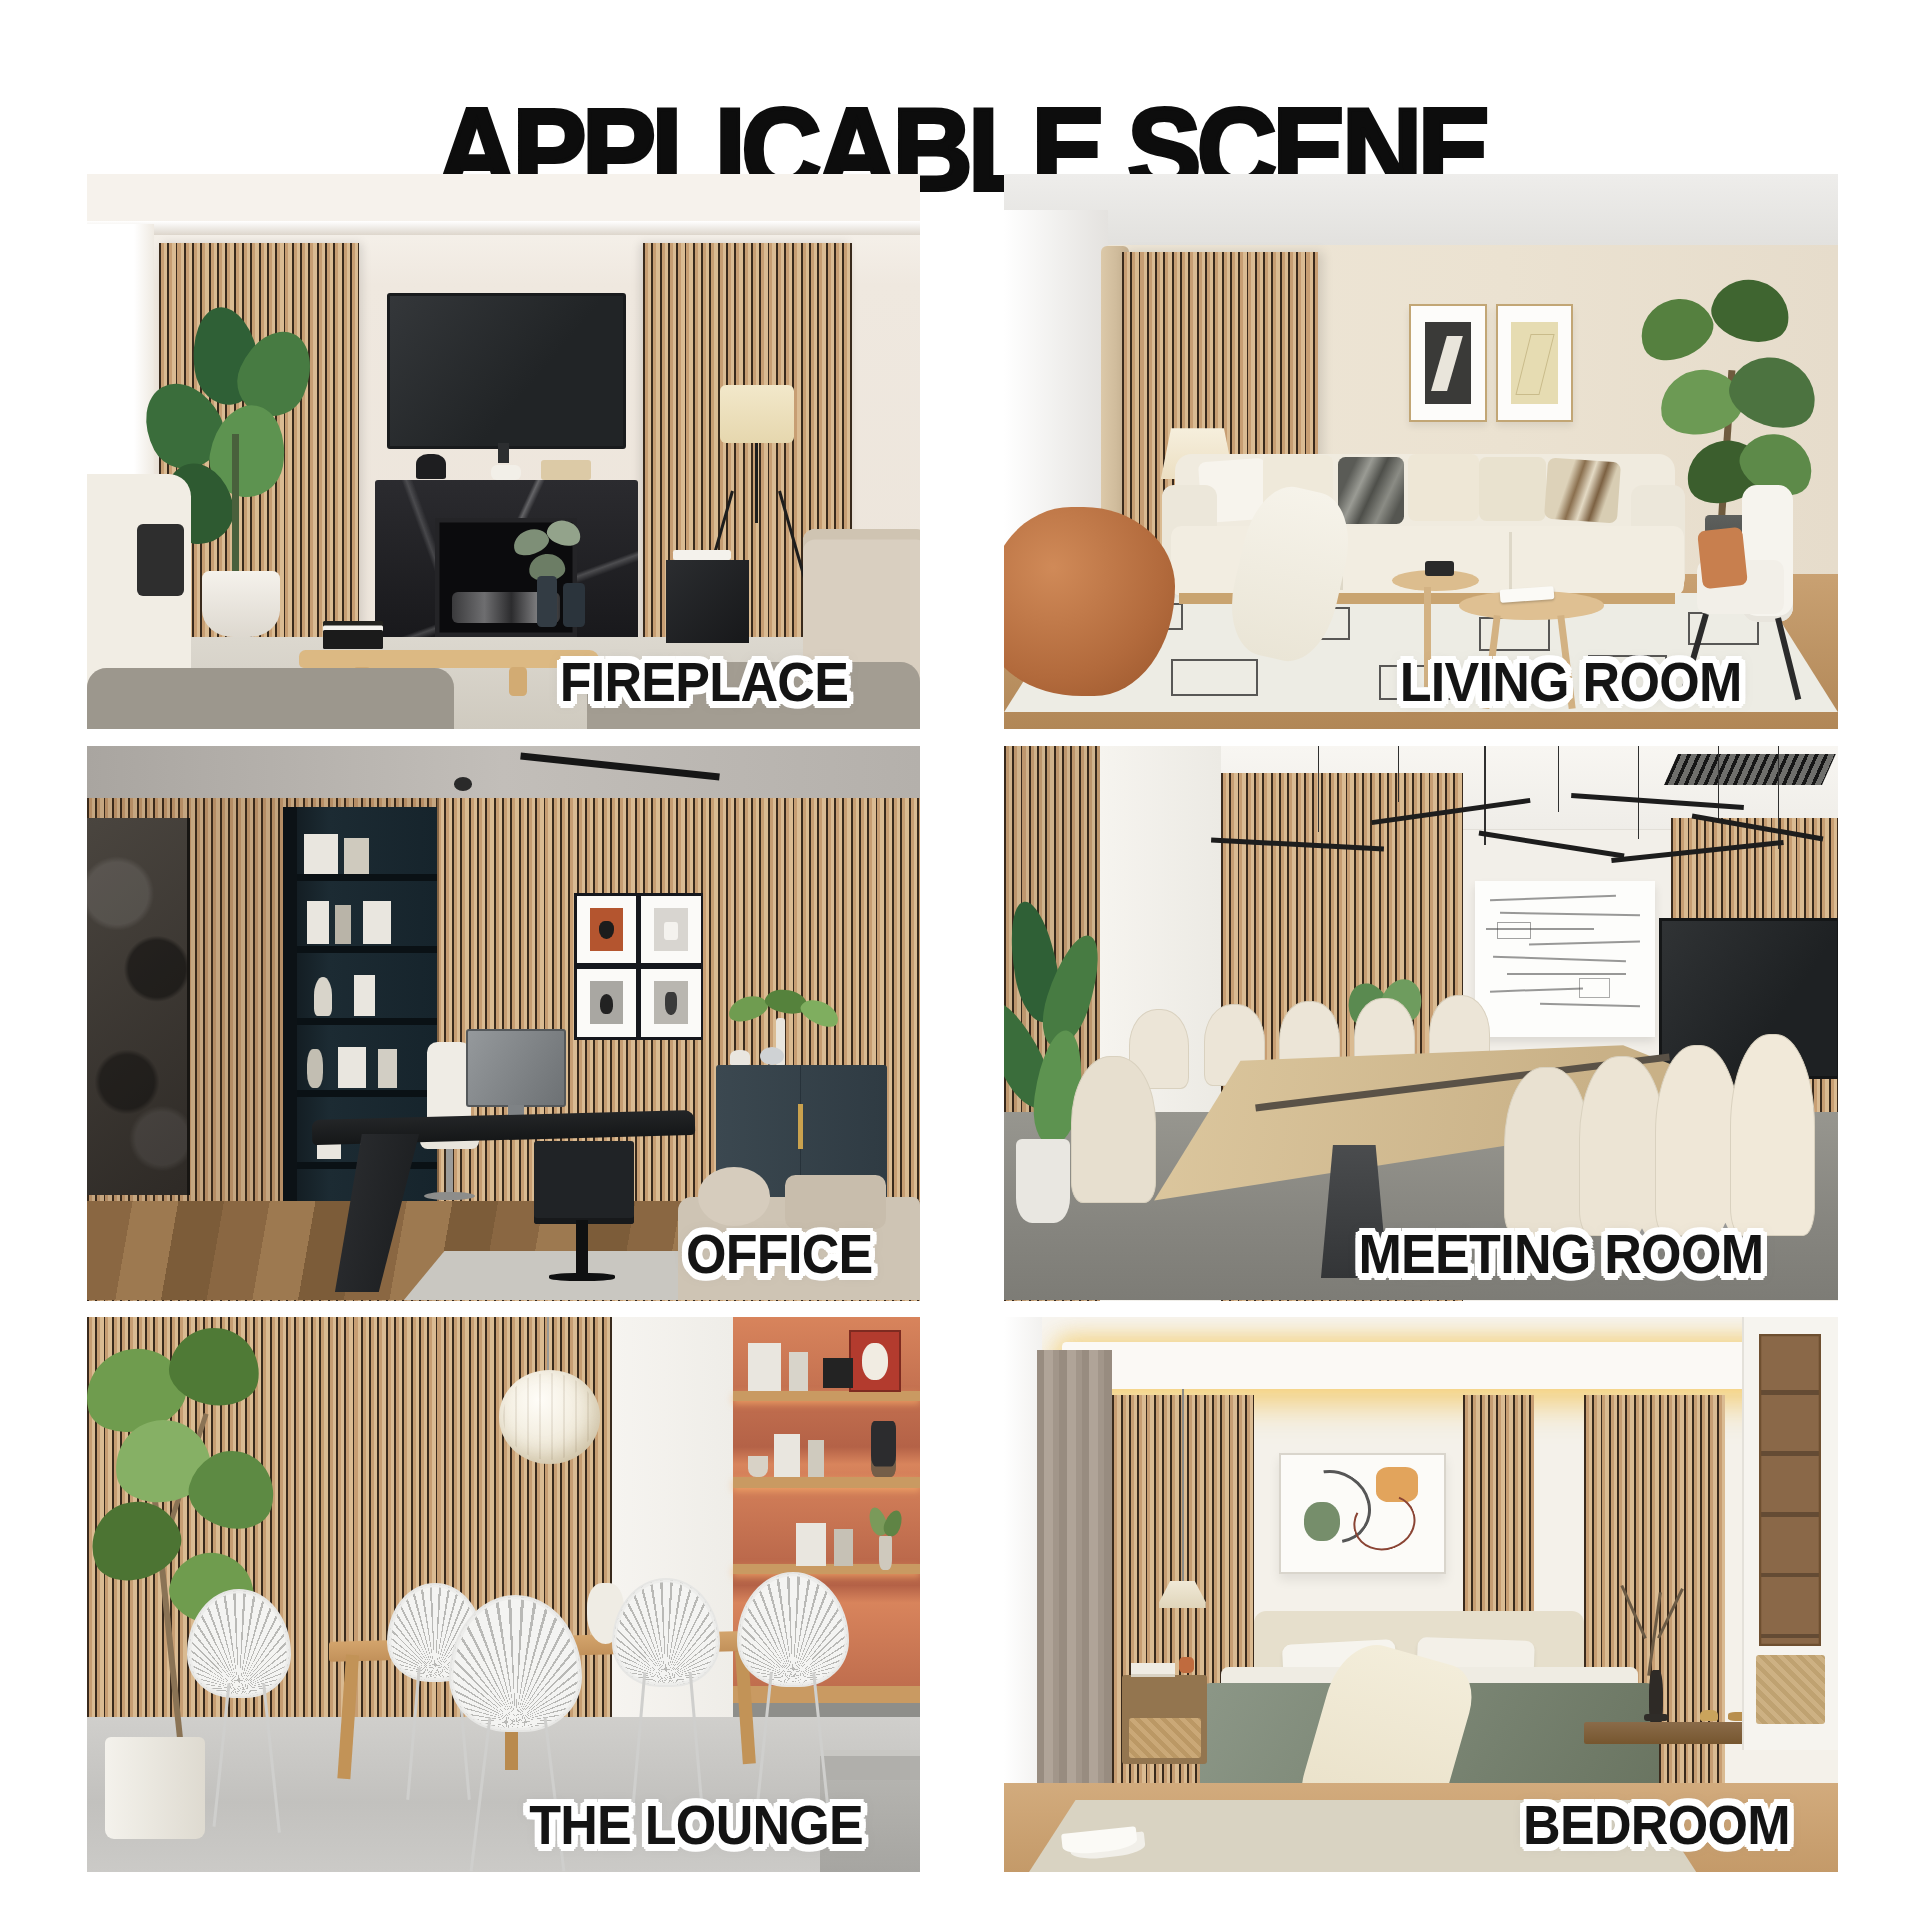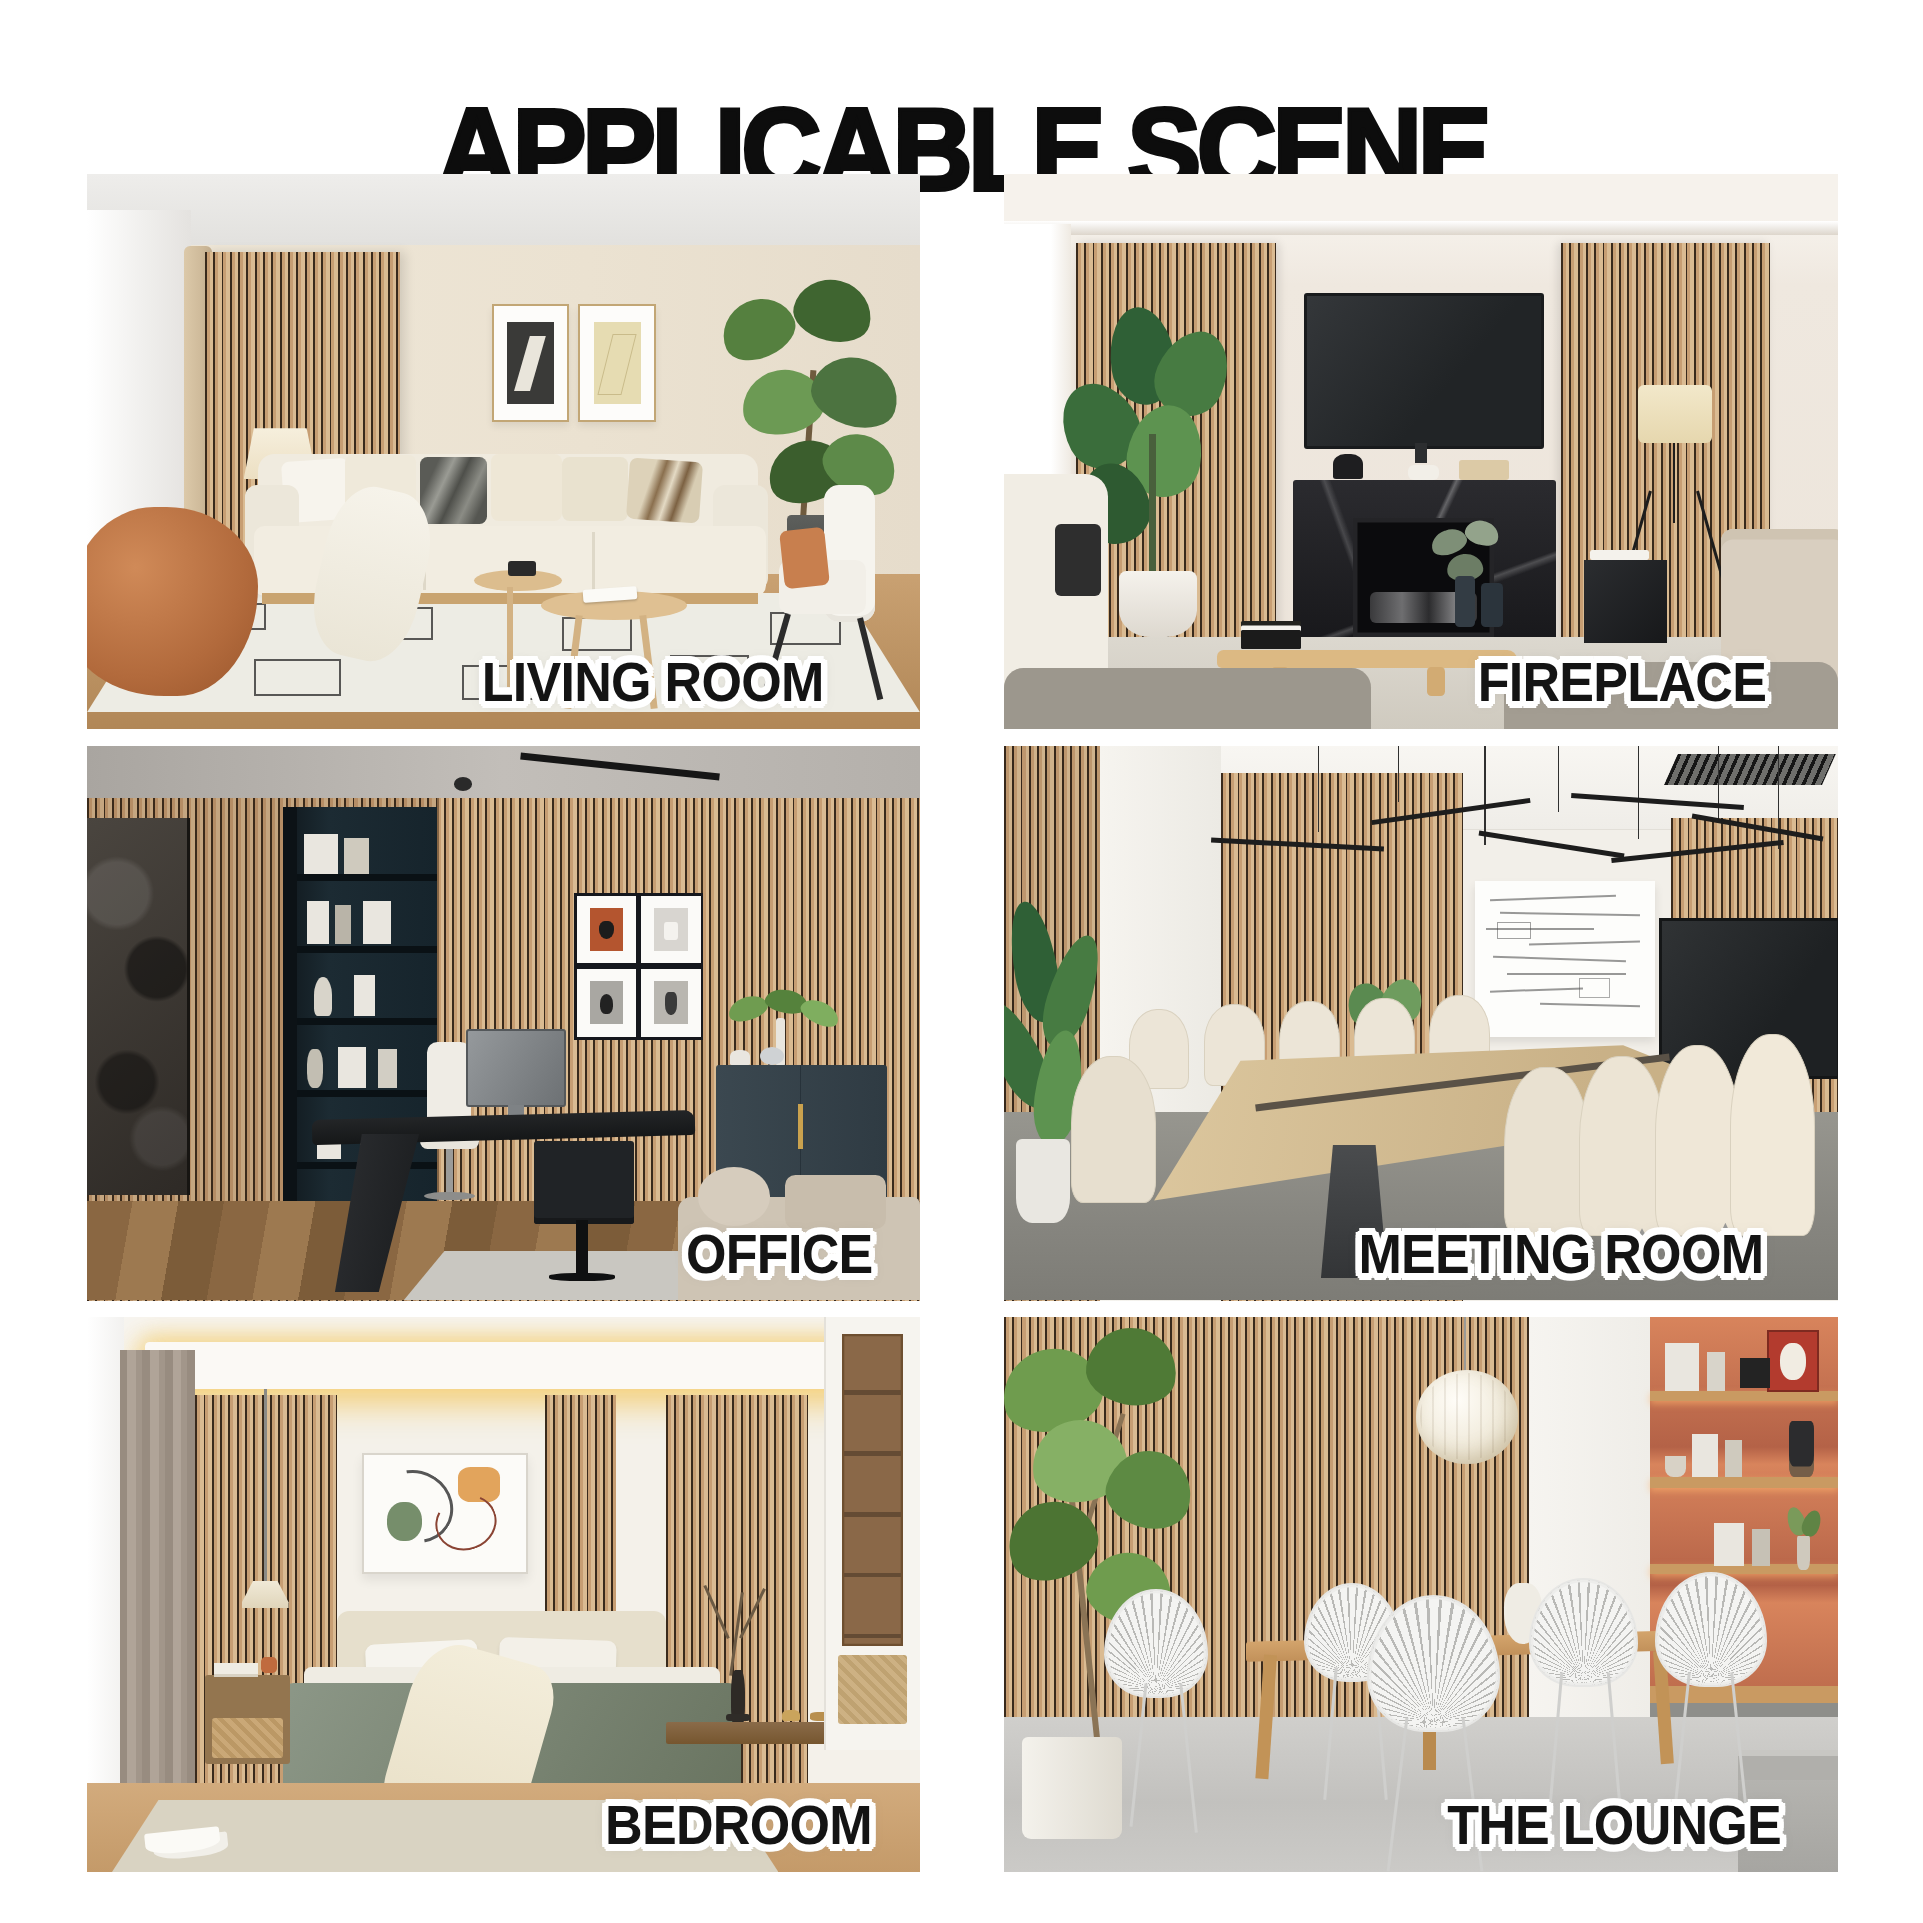--- a/index.html
+++ b/index.html
@@ -31,20 +31,78 @@
 </style>
 </head>
 <body>
 
 <h1 class="title">APPLICABLE SCENE</h1>
 
 <div class="grid">
 
   <figure class="panel">
     <div class="scene">
+      <div class="a" style="inset:0;background:linear-gradient(#f6f2ec 8%,#efe8df 20%,#ece4da);"></div>
+      <div class="a" style="left:0;top:8.5%;width:100%;height:2.5%;background:linear-gradient(#ffffff,#ddd6cc);"></div>
+      <div class="a" style="left:0;top:9%;width:8%;height:72%;background:linear-gradient(90deg,#ffffff 70%,#efeae2);"></div>
+      <div class="a slats" style="left:8.6%;top:12.5%;width:24%;height:74%;box-shadow:3px 0 9px rgba(0,0,0,.12);"></div>
+      <div class="a slats" style="left:66.8%;top:12.5%;width:25%;height:87.5%;box-shadow:-3px 0 9px rgba(0,0,0,.12);"></div>
+      <div class="a" style="left:36%;top:21.5%;width:28%;height:27%;background:linear-gradient(130deg,#34373a,#212426 60%);border:3.8px solid #191b1d;border-radius:3px;"></div>
+      <div class="a" style="left:49.3%;top:48.5%;width:1.4%;height:3.5%;background:#2c2e30;"></div>
+      <div class="a" style="left:39.5%;top:50.5%;width:3.6%;height:4.5%;background:#1e1e20;border-radius:40% 40% 10% 10%;"></div>
+      <div class="a" style="left:48.5%;top:52.5%;width:3.6%;height:2.6%;background:#f2efe8;border-radius:6px;"></div>
+      <div class="a" style="left:54.5%;top:51.5%;width:6%;height:3.6%;background:#dccaa6;border-radius:3px;"></div>
+      <div class="a" style="left:34.6%;top:55.2%;width:31.6%;height:32.5%;border-radius:3px;background:linear-gradient(115deg,transparent 46%,rgba(255,255,255,.28) 47.2%,transparent 49%),linear-gradient(70deg,transparent 28%,rgba(255,255,255,.16) 29.5%,transparent 31.5%),linear-gradient(160deg,transparent 60%,rgba(255,255,255,.2) 61.5%,transparent 64%),linear-gradient(#2b2b2f,#161619);"></div>
+      <div class="a" style="left:41.8%;top:62%;width:17%;height:21.5%;background:#0b0b0d;box-shadow:inset 0 0 0 4.5px #242427;">
+        <div class="a" style="left:12%;top:62%;width:76%;height:26%;background:linear-gradient(90deg,#3a3a3c,#6e6e70 30%,#2c2c2e 55%,#808082 80%,#343436);border-radius:6px;"></div>
+      </div>
+      <div class="a" style="left:50%;top:62.5%;width:12%;height:20%;">
+        <span class="leaf" style="left:10%;top:8%;width:36%;height:22%;background:#7e8f77;transform:rotate(-20deg);"></span>
+        <span class="leaf" style="left:44%;top:0;width:34%;height:22%;background:#93a38b;transform:rotate(16deg);"></span>
+        <span class="leaf" style="left:26%;top:30%;width:36%;height:24%;background:#6c7d65;transform:rotate(-6deg);"></span>
+        <div class="a" style="left:34%;top:50%;width:20%;height:46%;background:#333c44;border-radius:4.5px;"></div>
+        <div class="a" style="left:60%;top:56%;width:22%;height:40%;background:#2b343c;border-radius:4.5px;"></div>
+      </div>
+      <div class="a" style="left:6%;top:24%;width:26%;height:52%;">
+        <span class="leaf" style="left:26%;top:0;width:30%;height:34%;background:#2f6036;transform:rotate(-8deg);"></span>
+        <span class="leaf" style="left:48%;top:8%;width:32%;height:30%;background:#477b42;transform:rotate(24deg);"></span>
+        <span class="leaf" style="left:4%;top:26%;width:34%;height:30%;background:#3a6d3b;transform:rotate(-28deg);"></span>
+        <span class="leaf" style="left:34%;top:34%;width:34%;height:32%;background:#5d9350;transform:rotate(10deg);"></span>
+        <span class="leaf" style="left:12%;top:54%;width:32%;height:28%;background:#2e5a31;transform:rotate(-14deg);"></span>
+        <div class="a" style="left:44%;top:44%;width:3%;height:54%;background:#49603c;"></div>
+      </div>
+      <div class="a" style="left:13.8%;top:71.5%;width:9.4%;height:12%;background:linear-gradient(#f5f2ec,#ddd8cf);border-radius:7.5px 7.5px 40% 40%;"></div>
+      <div class="a" style="left:0;top:83.5%;width:100%;height:16.5%;background:linear-gradient(#dcd8cf,#cfcabf);"></div>
+      <div class="a" style="left:74%;top:38%;width:14%;height:48%;">
+        <div class="a" style="left:14%;top:0;width:64%;height:22%;background:linear-gradient(#f2e8ca,#e6d7ae);border-radius:6px;"></div>
+        <div class="a" style="left:44%;top:22%;width:2.5%;height:30%;background:#1d1d1d;"></div>
+        <div class="a" style="left:24%;top:40%;width:2.5%;height:58%;background:#1d1d1d;transform:rotate(16deg);transform-origin:top;"></div>
+        <div class="a" style="left:64%;top:40%;width:2.5%;height:58%;background:#1d1d1d;transform:rotate(-16deg);transform-origin:top;"></div>
+      </div>
+      <div class="a" style="left:69.5%;top:69.5%;width:10%;height:15%;background:linear-gradient(135deg,#2b2d30,#17181a);">
+        <div class="a" style="left:8%;top:-12%;width:70%;height:12%;background:#f4f2ec;border-radius:2.3px;"></div>
+      </div>
+      <div class="a" style="left:-1.5%;top:54%;width:14%;height:38%;background:#f1ede4;border-radius:13.5px 22.5px 6px 6px;">
+        <div class="a" style="left:54%;top:24%;width:40%;height:34%;background:#2e2e2e;border-radius:6px;"></div>
+      </div>
+      <div class="a" style="left:86%;top:64%;width:15%;height:36%;background:#d9cfc0;border-radius:12px 12px 0 0;box-shadow:inset 0 10.5px 0 #cfc4b2;"></div>
+      <div class="a" style="left:25.5%;top:84%;width:36%;height:10%;">
+        <div class="a" style="left:0;top:18%;width:100%;height:32%;background:#dcb983;border-radius:30px 45px 38px 22.5px;"></div>
+        <div class="a" style="left:18%;top:48%;width:6%;height:52%;background:#d2ab73;border-radius:4.5px;"></div>
+        <div class="a" style="left:70%;top:48%;width:6%;height:52%;background:#d2ab73;border-radius:4.5px;"></div>
+        <div class="a" style="left:8%;top:-18%;width:20%;height:34%;background:#1b1b1b;border-radius:1.5px;box-shadow:0 -4.5px 0 #f5f3ee,0 -9px 0 #23231f;"></div>
+      </div>
+      <div class="a" style="left:0;top:89%;width:44%;height:11%;background:#9c978d;border-radius:19.5px 19.5px 0 0;"></div>
+      <div class="a" style="left:60%;top:88%;width:40%;height:12%;background:#a39d92;border-radius:19.5px 19.5px 0 0;"></div>
+    </div>
+    <figcaption class="lbl" style="right:72px;">FIREPLACE</figcaption>
+  </figure>
+
+  <figure class="panel">
+    <div class="scene">
       <div class="a" style="left:0;top:0;width:100%;height:13%;background:linear-gradient(#eeedeb,#e2e1de);border-bottom:1.5px solid #d3d2ce;"></div>
       <div class="a" style="left:0;top:12.8%;width:100%;height:62%;background:linear-gradient(90deg,#efe7d8,#ebe2d1 60%,#e6dccb);"></div>
       <div class="a" style="left:0;top:72%;width:100%;height:28%;background:linear-gradient(#c9a172,#b18757),repeating-linear-gradient(45deg,rgba(0,0,0,.05) 0 9px,transparent 9px 18px);"></div>
       <div class="a" style="left:0;top:75.5%;width:100%;height:21.5%;clip-path:polygon(9% 0,91% 0,100% 100%,0 100%);background:#edece4;">
         <span class="rmark" style="left:6%;top:18%;width:9%;height:26%;"></span>
         <span class="rmark" style="left:20%;top:55%;width:10%;height:28%;"></span>
         <span class="rmark" style="left:33%;top:12%;width:8%;height:24%;"></span>
         <span class="rmark" style="left:45%;top:60%;width:9%;height:26%;"></span>
         <span class="rmark" style="left:57%;top:20%;width:8%;height:25%;"></span>
         <span class="rmark" style="left:70%;top:52%;width:9%;height:27%;"></span>
@@ -101,78 +159,20 @@
       <div class="a" style="left:-2%;top:60%;width:22.5%;height:34%;background:radial-gradient(circle at 35% 32%,#d08a58,#b26a3c 62%,#99552b);border-radius:48% 52% 46% 54%/55% 45% 62% 38%;"></div>
       <div class="a" style="left:82%;top:56%;width:18%;height:40%;">
         <div class="a" style="left:36%;top:0;width:34%;height:62%;background:#f6f4ee;border-radius:15px;box-shadow:inset 0 -6px 0 #e8e5dd;"></div>
         <div class="a" style="left:6%;top:34%;width:58%;height:24%;background:#f2efe8;border-radius:10.5px;"></div>
         <div class="a" style="left:8%;top:20%;width:30%;height:26%;background:#c87f4e;border-radius:7.5px;transform:rotate(-6deg);"></div>
         <div class="a" style="left:10%;top:58%;width:4%;height:40%;background:#2b2b2b;transform:rotate(16deg);transform-origin:top;"></div>
         <div class="a" style="left:58%;top:60%;width:4%;height:38%;background:#2b2b2b;transform:rotate(-14deg);transform-origin:top;"></div>
       </div>
     </div>
     <figcaption class="lbl" style="right:96px;">LIVING ROOM</figcaption>
-  </figure>
-
-  <figure class="panel">
-    <div class="scene">
-      <div class="a" style="inset:0;background:linear-gradient(#f6f2ec 8%,#efe8df 20%,#ece4da);"></div>
-      <div class="a" style="left:0;top:8.5%;width:100%;height:2.5%;background:linear-gradient(#ffffff,#ddd6cc);"></div>
-      <div class="a" style="left:0;top:9%;width:8%;height:72%;background:linear-gradient(90deg,#ffffff 70%,#efeae2);"></div>
-      <div class="a slats" style="left:8.6%;top:12.5%;width:24%;height:74%;box-shadow:3px 0 9px rgba(0,0,0,.12);"></div>
-      <div class="a slats" style="left:66.8%;top:12.5%;width:25%;height:87.5%;box-shadow:-3px 0 9px rgba(0,0,0,.12);"></div>
-      <div class="a" style="left:36%;top:21.5%;width:28%;height:27%;background:linear-gradient(130deg,#34373a,#212426 60%);border:3.8px solid #191b1d;border-radius:3px;"></div>
-      <div class="a" style="left:49.3%;top:48.5%;width:1.4%;height:3.5%;background:#2c2e30;"></div>
-      <div class="a" style="left:39.5%;top:50.5%;width:3.6%;height:4.5%;background:#1e1e20;border-radius:40% 40% 10% 10%;"></div>
-      <div class="a" style="left:48.5%;top:52.5%;width:3.6%;height:2.6%;background:#f2efe8;border-radius:6px;"></div>
-      <div class="a" style="left:54.5%;top:51.5%;width:6%;height:3.6%;background:#dccaa6;border-radius:3px;"></div>
-      <div class="a" style="left:34.6%;top:55.2%;width:31.6%;height:32.5%;border-radius:3px;background:linear-gradient(115deg,transparent 46%,rgba(255,255,255,.28) 47.2%,transparent 49%),linear-gradient(70deg,transparent 28%,rgba(255,255,255,.16) 29.5%,transparent 31.5%),linear-gradient(160deg,transparent 60%,rgba(255,255,255,.2) 61.5%,transparent 64%),linear-gradient(#2b2b2f,#161619);"></div>
-      <div class="a" style="left:41.8%;top:62%;width:17%;height:21.5%;background:#0b0b0d;box-shadow:inset 0 0 0 4.5px #242427;">
-        <div class="a" style="left:12%;top:62%;width:76%;height:26%;background:linear-gradient(90deg,#3a3a3c,#6e6e70 30%,#2c2c2e 55%,#808082 80%,#343436);border-radius:6px;"></div>
-      </div>
-      <div class="a" style="left:50%;top:62.5%;width:12%;height:20%;">
-        <span class="leaf" style="left:10%;top:8%;width:36%;height:22%;background:#7e8f77;transform:rotate(-20deg);"></span>
-        <span class="leaf" style="left:44%;top:0;width:34%;height:22%;background:#93a38b;transform:rotate(16deg);"></span>
-        <span class="leaf" style="left:26%;top:30%;width:36%;height:24%;background:#6c7d65;transform:rotate(-6deg);"></span>
-        <div class="a" style="left:34%;top:50%;width:20%;height:46%;background:#333c44;border-radius:4.5px;"></div>
-        <div class="a" style="left:60%;top:56%;width:22%;height:40%;background:#2b343c;border-radius:4.5px;"></div>
-      </div>
-      <div class="a" style="left:6%;top:24%;width:26%;height:52%;">
-        <span class="leaf" style="left:26%;top:0;width:30%;height:34%;background:#2f6036;transform:rotate(-8deg);"></span>
-        <span class="leaf" style="left:48%;top:8%;width:32%;height:30%;background:#477b42;transform:rotate(24deg);"></span>
-        <span class="leaf" style="left:4%;top:26%;width:34%;height:30%;background:#3a6d3b;transform:rotate(-28deg);"></span>
-        <span class="leaf" style="left:34%;top:34%;width:34%;height:32%;background:#5d9350;transform:rotate(10deg);"></span>
-        <span class="leaf" style="left:12%;top:54%;width:32%;height:28%;background:#2e5a31;transform:rotate(-14deg);"></span>
-        <div class="a" style="left:44%;top:44%;width:3%;height:54%;background:#49603c;"></div>
-      </div>
-      <div class="a" style="left:13.8%;top:71.5%;width:9.4%;height:12%;background:linear-gradient(#f5f2ec,#ddd8cf);border-radius:7.5px 7.5px 40% 40%;"></div>
-      <div class="a" style="left:0;top:83.5%;width:100%;height:16.5%;background:linear-gradient(#dcd8cf,#cfcabf);"></div>
-      <div class="a" style="left:74%;top:38%;width:14%;height:48%;">
-        <div class="a" style="left:14%;top:0;width:64%;height:22%;background:linear-gradient(#f2e8ca,#e6d7ae);border-radius:6px;"></div>
-        <div class="a" style="left:44%;top:22%;width:2.5%;height:30%;background:#1d1d1d;"></div>
-        <div class="a" style="left:24%;top:40%;width:2.5%;height:58%;background:#1d1d1d;transform:rotate(16deg);transform-origin:top;"></div>
-        <div class="a" style="left:64%;top:40%;width:2.5%;height:58%;background:#1d1d1d;transform:rotate(-16deg);transform-origin:top;"></div>
-      </div>
-      <div class="a" style="left:69.5%;top:69.5%;width:10%;height:15%;background:linear-gradient(135deg,#2b2d30,#17181a);">
-        <div class="a" style="left:8%;top:-12%;width:70%;height:12%;background:#f4f2ec;border-radius:2.3px;"></div>
-      </div>
-      <div class="a" style="left:-1.5%;top:54%;width:14%;height:38%;background:#f1ede4;border-radius:13.5px 22.5px 6px 6px;">
-        <div class="a" style="left:54%;top:24%;width:40%;height:34%;background:#2e2e2e;border-radius:6px;"></div>
-      </div>
-      <div class="a" style="left:86%;top:64%;width:15%;height:36%;background:#d9cfc0;border-radius:12px 12px 0 0;box-shadow:inset 0 10.5px 0 #cfc4b2;"></div>
-      <div class="a" style="left:25.5%;top:84%;width:36%;height:10%;">
-        <div class="a" style="left:0;top:18%;width:100%;height:32%;background:#dcb983;border-radius:30px 45px 38px 22.5px;"></div>
-        <div class="a" style="left:18%;top:48%;width:6%;height:52%;background:#d2ab73;border-radius:4.5px;"></div>
-        <div class="a" style="left:70%;top:48%;width:6%;height:52%;background:#d2ab73;border-radius:4.5px;"></div>
-        <div class="a" style="left:8%;top:-18%;width:20%;height:34%;background:#1b1b1b;border-radius:1.5px;box-shadow:0 -4.5px 0 #f5f3ee,0 -9px 0 #23231f;"></div>
-      </div>
-      <div class="a" style="left:0;top:89%;width:44%;height:11%;background:#9c978d;border-radius:19.5px 19.5px 0 0;"></div>
-      <div class="a" style="left:60%;top:88%;width:40%;height:12%;background:#a39d92;border-radius:19.5px 19.5px 0 0;"></div>
-    </div>
-    <figcaption class="lbl" style="right:72px;">FIREPLACE</figcaption>
   </figure>
 
   <figure class="panel">
     <div class="scene">
       <div class="a slats" style="inset:0;"></div>
       <div class="a" style="left:0;top:0;width:42%;height:100%;background:rgba(70,45,20,.14);border-right:2.3px solid rgba(40,25,10,.35);"></div>
       <div class="a" style="left:0;top:0;width:100%;height:9.5%;background:linear-gradient(90deg,#a9a5a0,#c2beb9 50%,#b4b0ab);">
         <div class="a" style="left:52%;top:34%;width:24%;height:14%;background:#161616;transform:rotate(6deg);"></div>
         <div class="a" style="left:44%;top:60%;width:2.2%;height:26%;background:#2a2a2a;border-radius:50%;"></div>
       </div>
@@ -322,71 +322,20 @@
       <span class="mchair" style="left:8%;top:56%;width:10%;height:26%;background:#e7dfcf;"></span>
       <span class="mchair" style="left:60%;top:58%;width:10%;height:30%;background:#e9e1d1;"></span>
       <span class="mchair" style="left:69%;top:56%;width:10%;height:32%;background:#ece4d4;"></span>
       <span class="mchair" style="left:78%;top:54%;width:10%;height:34%;background:#efe7d7;"></span>
       <span class="mchair" style="left:87%;top:52%;width:10%;height:36%;background:#f1e9d9;"></span>
       <div class="a" style="left:64%;top:88%;width:5%;height:6%;background:#9a9a98;clip-path:polygon(50% 0,100% 100%,0 100%);"></div>
       <div class="a" style="left:74%;top:87%;width:5%;height:7%;background:#9a9a98;clip-path:polygon(50% 0,100% 100%,0 100%);"></div>
       <div class="a" style="left:84%;top:86%;width:5%;height:8%;background:#9a9a98;clip-path:polygon(50% 0,100% 100%,0 100%);"></div>
     </div>
     <figcaption class="lbl" style="right:75px;">MEETING ROOM</figcaption>
-  </figure>
-
-  <figure class="panel">
-    <div class="scene">
-      <div class="a" style="inset:0;background:#f4f1ea;"></div>
-      <div class="a" style="left:0;top:0;width:100%;height:14%;background:#f7f5f1;"></div>
-      <div class="a" style="left:7%;top:4.5%;width:86%;height:8.5%;background:#fbf9f5;box-shadow:0 9px 32px 7.5px rgba(243,205,110,.85),0 -4.5px 18px 3px rgba(243,205,110,.4);border-radius:4.5px;"></div>
-      <div class="a slats" style="left:12%;top:14%;width:18%;height:70%;"></div>
-      <div class="a slats" style="left:55%;top:14%;width:8.5%;height:44%;"></div>
-      <div class="a slats" style="left:69.5%;top:14%;width:17%;height:70%;"></div>
-      <div class="a" style="left:33%;top:24.5%;width:19.5%;height:21%;background:#fcfbf8;border:2.3px solid #d9d5cc;box-shadow:0 6px 10.5px rgba(0,0,0,.08);">
-        <div class="a" style="left:8%;top:14%;width:44%;height:56%;border:3px solid #565656;border-radius:50%;border-bottom-color:transparent;border-left-color:transparent;transform:rotate(34deg);"></div>
-        <div class="a" style="left:58%;top:10%;width:26%;height:30%;background:#e2a45c;border-radius:30%;"></div>
-        <div class="a" style="left:14%;top:40%;width:22%;height:34%;background:#5e7a52;border-radius:45%;opacity:.85;"></div>
-        <div class="a" style="left:44%;top:34%;width:36%;height:44%;border:2.3px solid #8a4434;border-radius:50%;border-top-color:transparent;transform:rotate(-20deg);"></div>
-      </div>
-      <div class="a" style="left:21.3%;top:13%;width:.25%;height:35%;background:#8a8a86;"></div>
-      <div class="a" style="left:18.6%;top:47.5%;width:5.6%;height:5%;background:linear-gradient(#f0e9d7,#e0d5ba);clip-path:polygon(24% 0,76% 0,100% 78%,100% 100%,0 100%,0 78%);"></div>
-      <div class="a" style="left:0;top:0;width:4.5%;height:92%;background:linear-gradient(90deg,#ffffff,#f2f1ef);"></div>
-      <div class="a" style="left:4%;top:6%;width:9%;height:80%;background:repeating-linear-gradient(90deg,#988c80 0 7.5px,#b0a498 7.5px 16.5px,#a2968a 16.5px 22.5px);border-radius:0 0 6px 6px;"></div>
-      <div class="a" style="left:30%;top:53%;width:39.5%;height:12.5%;background:#e6dfcc;border-radius:12px 12px 0 0;"></div>
-      <div class="a" style="left:33.5%;top:58.5%;width:13.5%;height:8.5%;background:#f6f4ee;border-radius:9px;transform:rotate(-3deg);box-shadow:0 3px 4.5px rgba(0,0,0,.08);"></div>
-      <div class="a" style="left:49.5%;top:58%;width:14%;height:9%;background:#f3f0e8;border-radius:9px;transform:rotate(2deg);box-shadow:0 3px 4.5px rgba(0,0,0,.08);"></div>
-      <div class="a" style="left:26%;top:63%;width:50%;height:27%;background:#efece3;border-radius:7.5px;"></div>
-      <div class="a" style="left:23.5%;top:66%;width:55%;height:27%;background:linear-gradient(120deg,#8c9787,#76816f 60%,#68735f);border-radius:10.5px 13.5px 30px 22.5px;"></div>
-      <div class="a" style="left:37%;top:60%;width:17%;height:37%;background:linear-gradient(#f3edda,#e8dfc6);border-radius:30% 20% 40% 30%;transform:rotate(16deg);"></div>
-      <div class="a" style="left:14.2%;top:64.5%;width:10.2%;height:16%;background:#93754f;border-radius:3px;">
-        <div class="a" style="left:8%;top:48%;width:84%;height:46%;background:repeating-linear-gradient(45deg,#caa877 0 4.5px,#bb9865 4.5px 9px);border-radius:3px;"></div>
-        <div class="a" style="left:10%;top:-14%;width:52%;height:13%;background:#efece4;box-shadow:0 3px 0 #d8d2c4;"></div>
-        <div class="a" style="left:66%;top:-20%;width:18%;height:18%;background:#c06b3e;border-radius:30%;"></div>
-      </div>
-      <div class="a" style="left:0;top:84%;width:100%;height:16%;background:linear-gradient(#d2ab7d,#c49a69),repeating-linear-gradient(90deg,rgba(0,0,0,.05) 0 2.3px,transparent 2.3px 83px);"></div>
-      <div class="a" style="left:3%;top:87%;width:80%;height:13%;clip-path:polygon(7% 0,93% 0,100% 100%,0 100%);background:#d9d3c2;"></div>
-      <div class="a" style="left:7%;top:92.5%;width:9%;height:4%;background:#fbfaf6;border-radius:3px 3px 40% 40%;box-shadow:7.5px 6px 0 #f1efe9;transform:rotate(-6deg);"></div>
-      <div class="a" style="left:72%;top:48%;width:12%;height:26%;">
-        <div class="a" style="left:44%;top:60%;width:14%;height:40%;background:#2e2a26;border-radius:30%/40%;"></div>
-        <div class="a" style="left:48%;top:6%;width:3%;height:58%;background:#6b5a44;transform:rotate(8deg);"></div>
-        <div class="a" style="left:28%;top:0;width:3%;height:40%;background:#6b5a44;transform:rotate(-24deg);"></div>
-        <div class="a" style="left:64%;top:2%;width:3%;height:38%;background:#6b5a44;transform:rotate(26deg);"></div>
-      </div>
-      <div class="a" style="left:69.5%;top:73%;width:24%;height:4%;background:linear-gradient(#8a6b49,#76562f);border-radius:2.3px;">
-        <div class="a" style="left:58%;top:-56%;width:9%;height:52%;background:#caa45c;border-radius:40% 40% 20% 20%;"></div>
-        <div class="a" style="left:72%;top:-44%;width:12%;height:40%;background:#b88f4e;border-radius:30%;"></div>
-        <div class="a" style="left:30%;top:-36%;width:12%;height:32%;background:#2f2c28;border-radius:3px;"></div>
-      </div>
-      <div class="a" style="left:88.5%;top:0;width:11.5%;height:78%;background:#f6f4ef;border-left:2.3px solid #e4e1da;">
-        <div class="a" style="left:16%;top:4%;width:64%;height:72%;background:#8a6848;box-shadow:inset 0 0 0 2.3px #6e4f30;background-image:repeating-linear-gradient(180deg,transparent 0 18%,rgba(0,0,0,.28) 18% 19.5%);"></div>
-        <div class="a" style="left:12%;top:78%;width:72%;height:16%;background:repeating-linear-gradient(45deg,#cdb183 0 4.5px,#bfa271 4.5px 9px);border-radius:3px;"></div>
-      </div>
-    </div>
-    <figcaption class="lbl" style="right:48px;">BEDROOM</figcaption>
   </figure>
 
   <figure class="panel">
     <div class="scene">
       <div class="a slats" style="left:0;top:0;width:63%;height:100%;"></div>
       <div class="a" style="left:63%;top:0;width:14.5%;height:100%;background:linear-gradient(90deg,#f6f4f0,#efede8);"></div>
       <div class="a" style="left:77.5%;top:0;width:22.5%;height:78%;background:linear-gradient(#d8845c,#b46247 30%,#d8845c 34%,#b46247 62%,#d8845c 66%,#ad5d43);">
         <div class="a" style="left:0;top:17%;width:100%;height:2.4%;background:#c99a62;box-shadow:0 3px 7.5px rgba(255,180,110,.6);"></div>
         <div class="a" style="left:0;top:37%;width:100%;height:2.4%;background:#c99a62;box-shadow:0 3px 7.5px rgba(255,180,110,.6);"></div>
         <div class="a" style="left:0;top:57%;width:100%;height:2.4%;background:#c99a62;box-shadow:0 3px 7.5px rgba(255,180,110,.6);"></div>
@@ -448,14 +397,65 @@
       <span class="fan" style="left:63%;top:47%;width:12.5%;height:19%;"></span>
       <div class="leg" style="left:66%;top:64%;height:26%;transform:rotate(5deg);"></div>
       <div class="leg" style="left:73%;top:64%;height:26%;transform:rotate(-5deg);"></div>
       <span class="fan" style="left:78%;top:46%;width:13%;height:20%;"></span>
       <div class="leg" style="left:81%;top:64%;height:27%;transform:rotate(6deg);"></div>
       <div class="leg" style="left:88%;top:64%;height:27%;transform:rotate(-6deg);"></div>
     </div>
     <figcaption class="lbl" style="right:57px;">THE LOUNGE</figcaption>
   </figure>
 
+  <figure class="panel">
+    <div class="scene">
+      <div class="a" style="inset:0;background:#f4f1ea;"></div>
+      <div class="a" style="left:0;top:0;width:100%;height:14%;background:#f7f5f1;"></div>
+      <div class="a" style="left:7%;top:4.5%;width:86%;height:8.5%;background:#fbf9f5;box-shadow:0 9px 32px 7.5px rgba(243,205,110,.85),0 -4.5px 18px 3px rgba(243,205,110,.4);border-radius:4.5px;"></div>
+      <div class="a slats" style="left:12%;top:14%;width:18%;height:70%;"></div>
+      <div class="a slats" style="left:55%;top:14%;width:8.5%;height:44%;"></div>
+      <div class="a slats" style="left:69.5%;top:14%;width:17%;height:70%;"></div>
+      <div class="a" style="left:33%;top:24.5%;width:19.5%;height:21%;background:#fcfbf8;border:2.3px solid #d9d5cc;box-shadow:0 6px 10.5px rgba(0,0,0,.08);">
+        <div class="a" style="left:8%;top:14%;width:44%;height:56%;border:3px solid #565656;border-radius:50%;border-bottom-color:transparent;border-left-color:transparent;transform:rotate(34deg);"></div>
+        <div class="a" style="left:58%;top:10%;width:26%;height:30%;background:#e2a45c;border-radius:30%;"></div>
+        <div class="a" style="left:14%;top:40%;width:22%;height:34%;background:#5e7a52;border-radius:45%;opacity:.85;"></div>
+        <div class="a" style="left:44%;top:34%;width:36%;height:44%;border:2.3px solid #8a4434;border-radius:50%;border-top-color:transparent;transform:rotate(-20deg);"></div>
+      </div>
+      <div class="a" style="left:21.3%;top:13%;width:.25%;height:35%;background:#8a8a86;"></div>
+      <div class="a" style="left:18.6%;top:47.5%;width:5.6%;height:5%;background:linear-gradient(#f0e9d7,#e0d5ba);clip-path:polygon(24% 0,76% 0,100% 78%,100% 100%,0 100%,0 78%);"></div>
+      <div class="a" style="left:0;top:0;width:4.5%;height:92%;background:linear-gradient(90deg,#ffffff,#f2f1ef);"></div>
+      <div class="a" style="left:4%;top:6%;width:9%;height:80%;background:repeating-linear-gradient(90deg,#988c80 0 7.5px,#b0a498 7.5px 16.5px,#a2968a 16.5px 22.5px);border-radius:0 0 6px 6px;"></div>
+      <div class="a" style="left:30%;top:53%;width:39.5%;height:12.5%;background:#e6dfcc;border-radius:12px 12px 0 0;"></div>
+      <div class="a" style="left:33.5%;top:58.5%;width:13.5%;height:8.5%;background:#f6f4ee;border-radius:9px;transform:rotate(-3deg);box-shadow:0 3px 4.5px rgba(0,0,0,.08);"></div>
+      <div class="a" style="left:49.5%;top:58%;width:14%;height:9%;background:#f3f0e8;border-radius:9px;transform:rotate(2deg);box-shadow:0 3px 4.5px rgba(0,0,0,.08);"></div>
+      <div class="a" style="left:26%;top:63%;width:50%;height:27%;background:#efece3;border-radius:7.5px;"></div>
+      <div class="a" style="left:23.5%;top:66%;width:55%;height:27%;background:linear-gradient(120deg,#8c9787,#76816f 60%,#68735f);border-radius:10.5px 13.5px 30px 22.5px;"></div>
+      <div class="a" style="left:37%;top:60%;width:17%;height:37%;background:linear-gradient(#f3edda,#e8dfc6);border-radius:30% 20% 40% 30%;transform:rotate(16deg);"></div>
+      <div class="a" style="left:14.2%;top:64.5%;width:10.2%;height:16%;background:#93754f;border-radius:3px;">
+        <div class="a" style="left:8%;top:48%;width:84%;height:46%;background:repeating-linear-gradient(45deg,#caa877 0 4.5px,#bb9865 4.5px 9px);border-radius:3px;"></div>
+        <div class="a" style="left:10%;top:-14%;width:52%;height:13%;background:#efece4;box-shadow:0 3px 0 #d8d2c4;"></div>
+        <div class="a" style="left:66%;top:-20%;width:18%;height:18%;background:#c06b3e;border-radius:30%;"></div>
+      </div>
+      <div class="a" style="left:0;top:84%;width:100%;height:16%;background:linear-gradient(#d2ab7d,#c49a69),repeating-linear-gradient(90deg,rgba(0,0,0,.05) 0 2.3px,transparent 2.3px 83px);"></div>
+      <div class="a" style="left:3%;top:87%;width:80%;height:13%;clip-path:polygon(7% 0,93% 0,100% 100%,0 100%);background:#d9d3c2;"></div>
+      <div class="a" style="left:7%;top:92.5%;width:9%;height:4%;background:#fbfaf6;border-radius:3px 3px 40% 40%;box-shadow:7.5px 6px 0 #f1efe9;transform:rotate(-6deg);"></div>
+      <div class="a" style="left:72%;top:48%;width:12%;height:26%;">
+        <div class="a" style="left:44%;top:60%;width:14%;height:40%;background:#2e2a26;border-radius:30%/40%;"></div>
+        <div class="a" style="left:48%;top:6%;width:3%;height:58%;background:#6b5a44;transform:rotate(8deg);"></div>
+        <div class="a" style="left:28%;top:0;width:3%;height:40%;background:#6b5a44;transform:rotate(-24deg);"></div>
+        <div class="a" style="left:64%;top:2%;width:3%;height:38%;background:#6b5a44;transform:rotate(26deg);"></div>
+      </div>
+      <div class="a" style="left:69.5%;top:73%;width:24%;height:4%;background:linear-gradient(#8a6b49,#76562f);border-radius:2.3px;">
+        <div class="a" style="left:58%;top:-56%;width:9%;height:52%;background:#caa45c;border-radius:40% 40% 20% 20%;"></div>
+        <div class="a" style="left:72%;top:-44%;width:12%;height:40%;background:#b88f4e;border-radius:30%;"></div>
+        <div class="a" style="left:30%;top:-36%;width:12%;height:32%;background:#2f2c28;border-radius:3px;"></div>
+      </div>
+      <div class="a" style="left:88.5%;top:0;width:11.5%;height:78%;background:#f6f4ef;border-left:2.3px solid #e4e1da;">
+        <div class="a" style="left:16%;top:4%;width:64%;height:72%;background:#8a6848;box-shadow:inset 0 0 0 2.3px #6e4f30;background-image:repeating-linear-gradient(180deg,transparent 0 18%,rgba(0,0,0,.28) 18% 19.5%);"></div>
+        <div class="a" style="left:12%;top:78%;width:72%;height:16%;background:repeating-linear-gradient(45deg,#cdb183 0 4.5px,#bfa271 4.5px 9px);border-radius:3px;"></div>
+      </div>
+    </div>
+    <figcaption class="lbl" style="right:48px;">BEDROOM</figcaption>
+  </figure>
+
 </div>
 
 
 </body></html>

